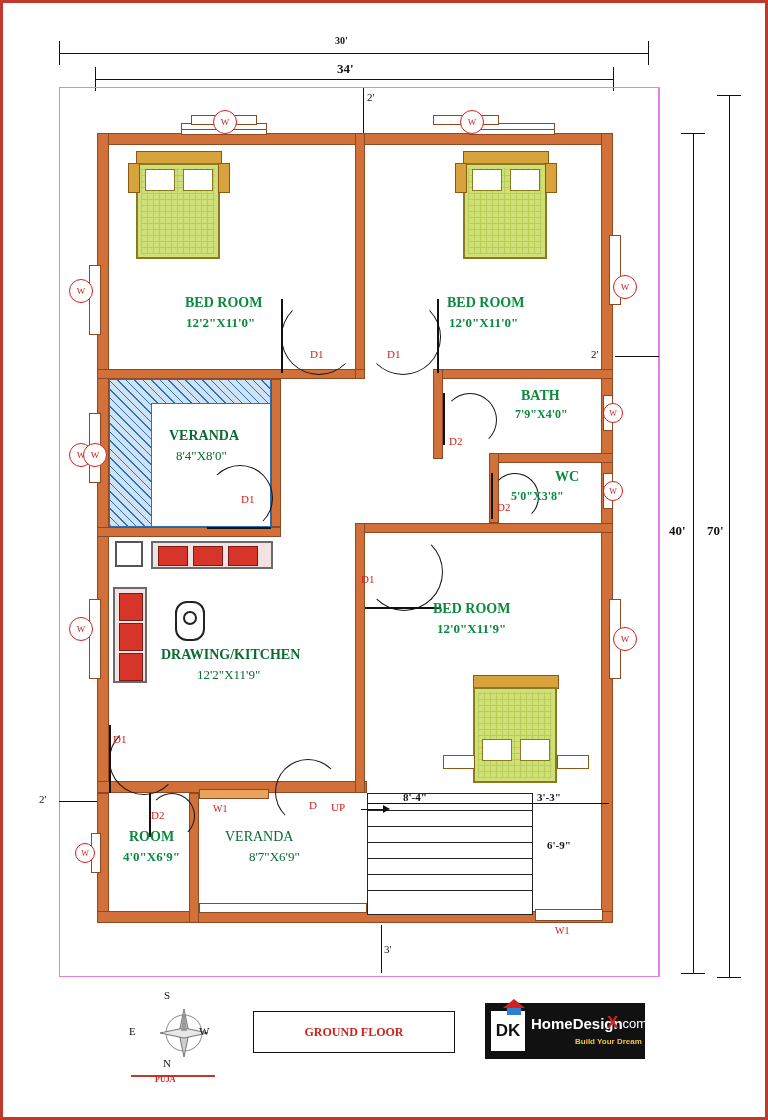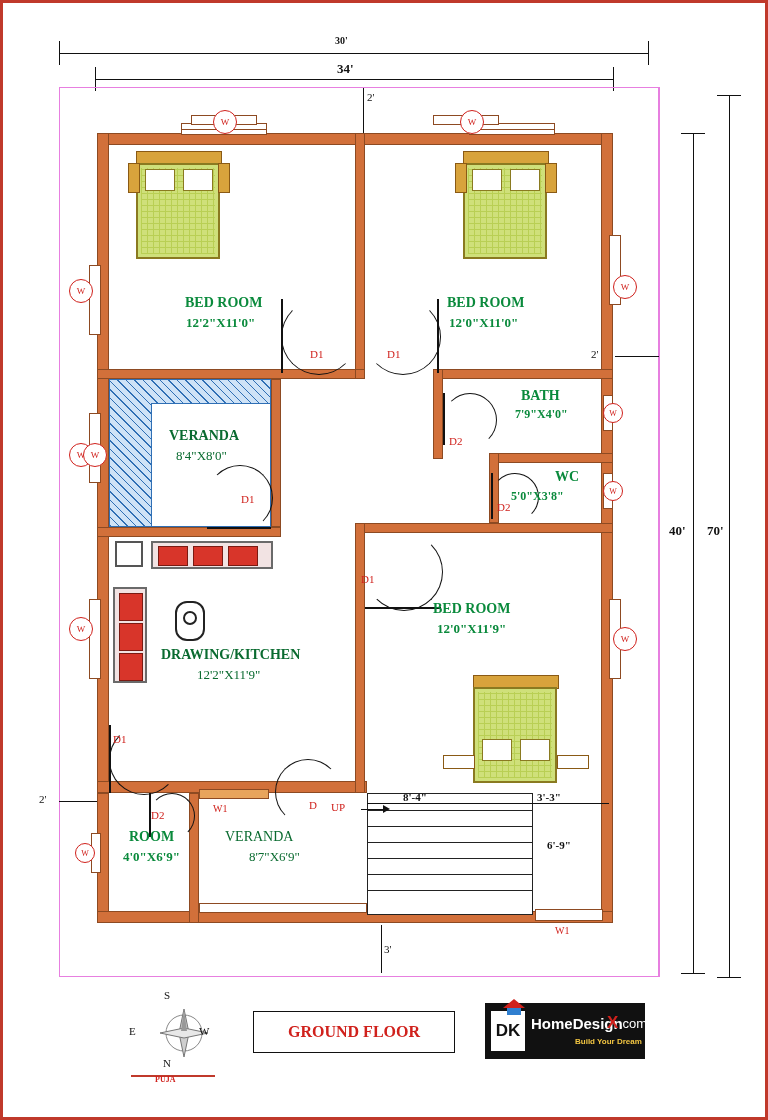--- a/index.html
+++ b/index.html
@@ -305,21 +305,21 @@
     </svg>
   </div>
   <div class="t blk" style="left:161px;top:986px;font-size:11px;">S</div>
   <div class="t blk" style="left:160px;top:1054px;font-size:11px;">N</div>
   <div class="t blk" style="left:126px;top:1022px;font-size:11px;">E</div>
   <div class="t blk" style="left:196px;top:1022px;font-size:11px;">W</div>
   <div class="abs" style="left:128px;top:1072px;width:84px;height:2px;background:#c0392b;"></div>
   <div class="t red" style="left:152px;top:1072px;font-size:8px;font-weight:bold;">PUJA</div>
 
   <div class="titlebox" style="left:250px;top:1008px;width:200px;height:40px;">
-    <span class="t red" style="position:static;font-size:16px;font-weight:bold;">GROUND FLOOR</span>
+    <span class="t red" style="position:static;font-size:12px;font-weight:bold;">GROUND FLOOR</span>
   </div>
 
   <div class="abs" style="left:482px;top:1000px;width:160px;height:56px;background:#111;"></div>
   <div class="abs" style="left:488px;top:1008px;width:34px;height:40px;background:#fff;display:flex;align-items:center;justify-content:center;">
     <span style="font-family:'Liberation Sans',sans-serif;font-weight:bold;font-size:17px;color:#111;">DK</span>
   </div>
   <div class="abs" style="left:500px;top:996px;width:22px;height:16px;">
     <svg width="22" height="16" viewBox="0 0 22 16">
         <polygon points="11,0 22,9 0,9" fill="#d0211c"></polygon>
         <rect x="4" y="9" width="14" height="7" fill="#2f7fd0"></rect>

